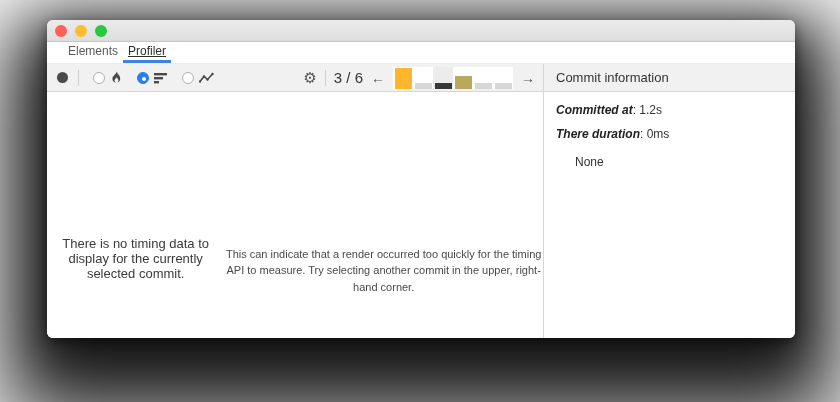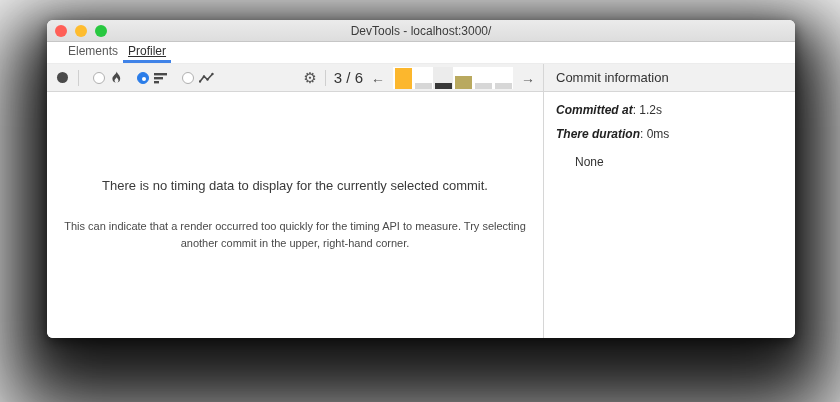--- a/index.html
+++ b/index.html
@@ -63,21 +63,21 @@
 
   
   .commit-selector { width:120px; height:22px; background:#fff;
     display:flex; align-items:flex-end; }
   .commit-slot { width:20px; height:100%; display:flex; align-items:flex-end;
     justify-content:center; }
   .commit-slot.selected { background:#ececec; }
   .commit-bar { width:17px; }
 
   
-  .main-area { flex:1; background:#fff; display:flex; flex-direction:column;
+  .main-area { flex:1; background:#fff; display:flex; flex-direction:row;
     align-items:center; padding-top:86px; }
   .msg-title { font-size:13px; color:#3a3a3a; text-align:center; }
   .msg-sub { font-size:11px; color:#4a4a4a; text-align:center; max-width:472px;
     margin-top:25px; line-height:1.5; }
 
   
   .panel-header { height:28px; background:#f1f1f1; border-bottom:1px solid #d6d6d6;
     display:flex; align-items:center; padding-left:12px; font-size:13px; color:#333;
     flex:none; }
   .panel-body { flex:1; background:#fff; padding:11px 12px; }
@@ -92,21 +92,20 @@
 
 <div class="stage">
   <div class="window">
 
     <div class="titlebar">
       <div class="traffic">
         <span style="background:#ff5f57"></span>
         <span style="background:#febc2e"></span>
         <span style="background:#28c840"></span>
       </div>
-      <div class="titlebar-title">DevTools - localhost:3000/</div>
     </div>
 
     <div class="tabbar">
       <div class="tab">
         <span>Elements</span>
       </div>
       <div class="tab selected">
         <span>Profiler</span>
       </div>
     </div>

